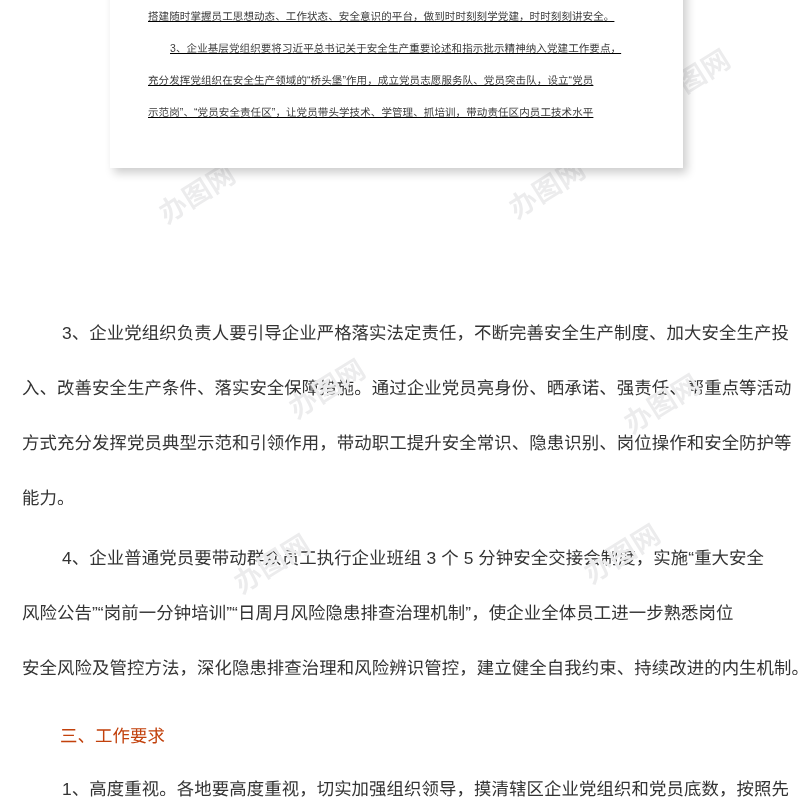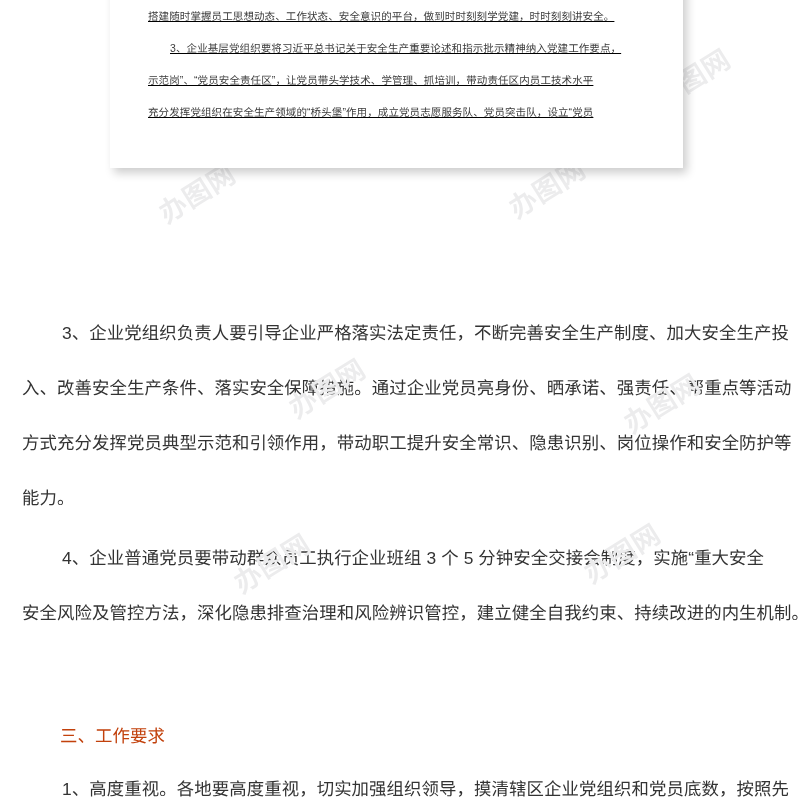--- a/index.html
+++ b/index.html
@@ -140,38 +140,39 @@
       <div class="wm" style="left: 230px; top: 575px;">办图网</div>
       <div class="wm" style="left: 580px; top: 565px;">办图网</div>
       <div class="wm" style="left: 300px; top: 85px;">办图网</div>
       <div class="wm" style="left: 650px; top: 90px;">办图网</div>
     </div>
 
   <div id="doc-card">
     <div id="doc-card-inner">
       <div class="card-line">搭建随时掌握员工思想动态、工作状态、安全意识的平台，做到时时刻刻学党建，时时刻刻讲安全。</div>
       <div class="card-line indent">3、企业基层党组织要将习近平总书记关于安全生产重要论述和指示批示精神纳入党建工作要点，</div>
+      <div class="card-line">充分发挥党组织在安全生产领域的“桥头堡”作用，成立党员志愿服务队、党员突击队，设立“党员</div>
       <div class="card-line">示范岗”、“党员安全责任区”，让党员带头学技术、学管理、抓培训，带动责任区内员工技术水平</div>
-      <div class="card-line">充分发挥党组织在安全生产领域的“桥头堡”作用，成立党员志愿服务队、党员突击队，设立“党员</div>
     </div>
   </div>
 
   <div id="body-text">
 
     <div class="para">
       <span class="ln indent">3、企业党组织负责人要引导企业严格落实法定责任，不断完善安全生产制度、加大安全生产投</span>
       <span class="ln">入、改善安全生产条件、落实安全保障措施。通过企业党员亮身份、晒承诺、强责任、帮重点等活动</span>
       <span class="ln">方式充分发挥党员典型示范和引领作用，带动职工提升安全常识、隐患识别、岗位操作和安全防护等</span>
       <span class="ln">能力。</span>
     </div>
 
     <div class="gap-sm"></div>
 
     <div class="para">
       <span class="ln indent">4、企业普通党员要带动群众员工执行企业班组 3 个 5 分钟安全交接会制度，实施“重大安全</span>
+      <span class="ln">风险公告”“岗前一分钟培训”“日周月风险隐患排查治理机制”，使企业全体员工进一步熟悉岗位</span>
       <span class="ln">安全风险及管控方法，深化隐患排查治理和风险辨识管控，建立健全自我约束、持续改进的内生机制。</span>
     </div>
 
   </div>
 
   <div id="section-heading">三、工作要求</div>
 
   <div id="tail-line">1、高度重视。各地要高度重视，切实加强组织领导，摸清辖区企业党组织和党员底数，按照先</div>
 
 </div>

